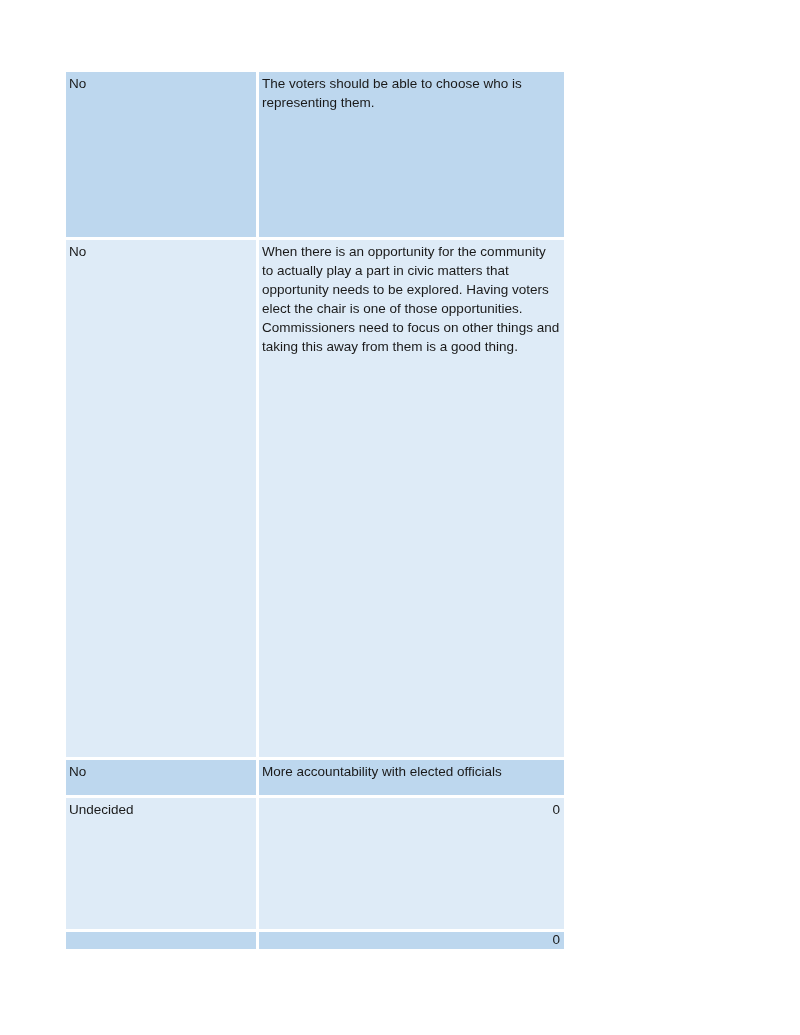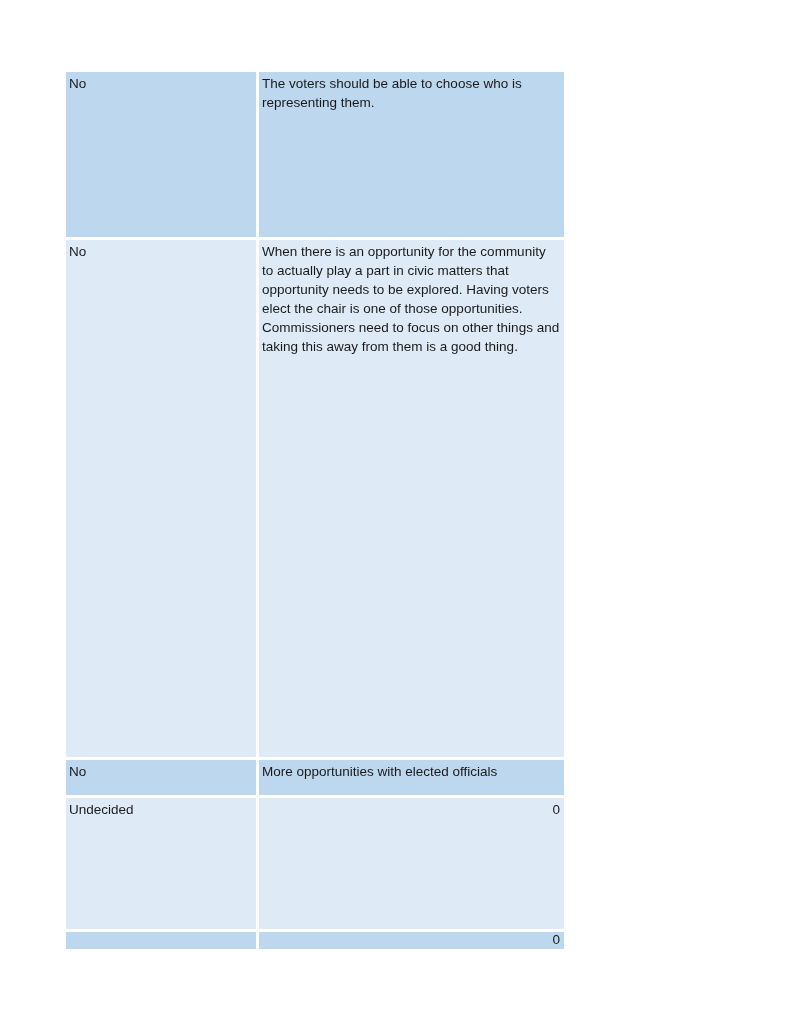--- a/index.html
+++ b/index.html
@@ -56,21 +56,21 @@
     <div class="cell dark">The voters should be able to choose who is representing them.</div>
   </div>
 
   <div class="row">
     <div class="cell light">No</div>
     <div class="cell light">When there is an opportunity for the community to actually play a part in civic matters that opportunity needs to be explored. Having voters elect the chair is one of those opportunities. Commissioners need to focus on other things and taking this away from them is a good thing.</div>
   </div>
 
   <div class="row">
     <div class="cell dark">No</div>
-    <div class="cell dark">More opportunities with elected officials</div>
+    <div class="cell dark">More accountability with elected officials</div>
   </div>
 
   <div class="row">
     <div class="cell light">Undecided</div>
     <div class="cell light num">0</div>
   </div>
 
   <div class="row">
     <div class="cell dark r5"></div>
     <div class="cell dark num r5">0</div>

